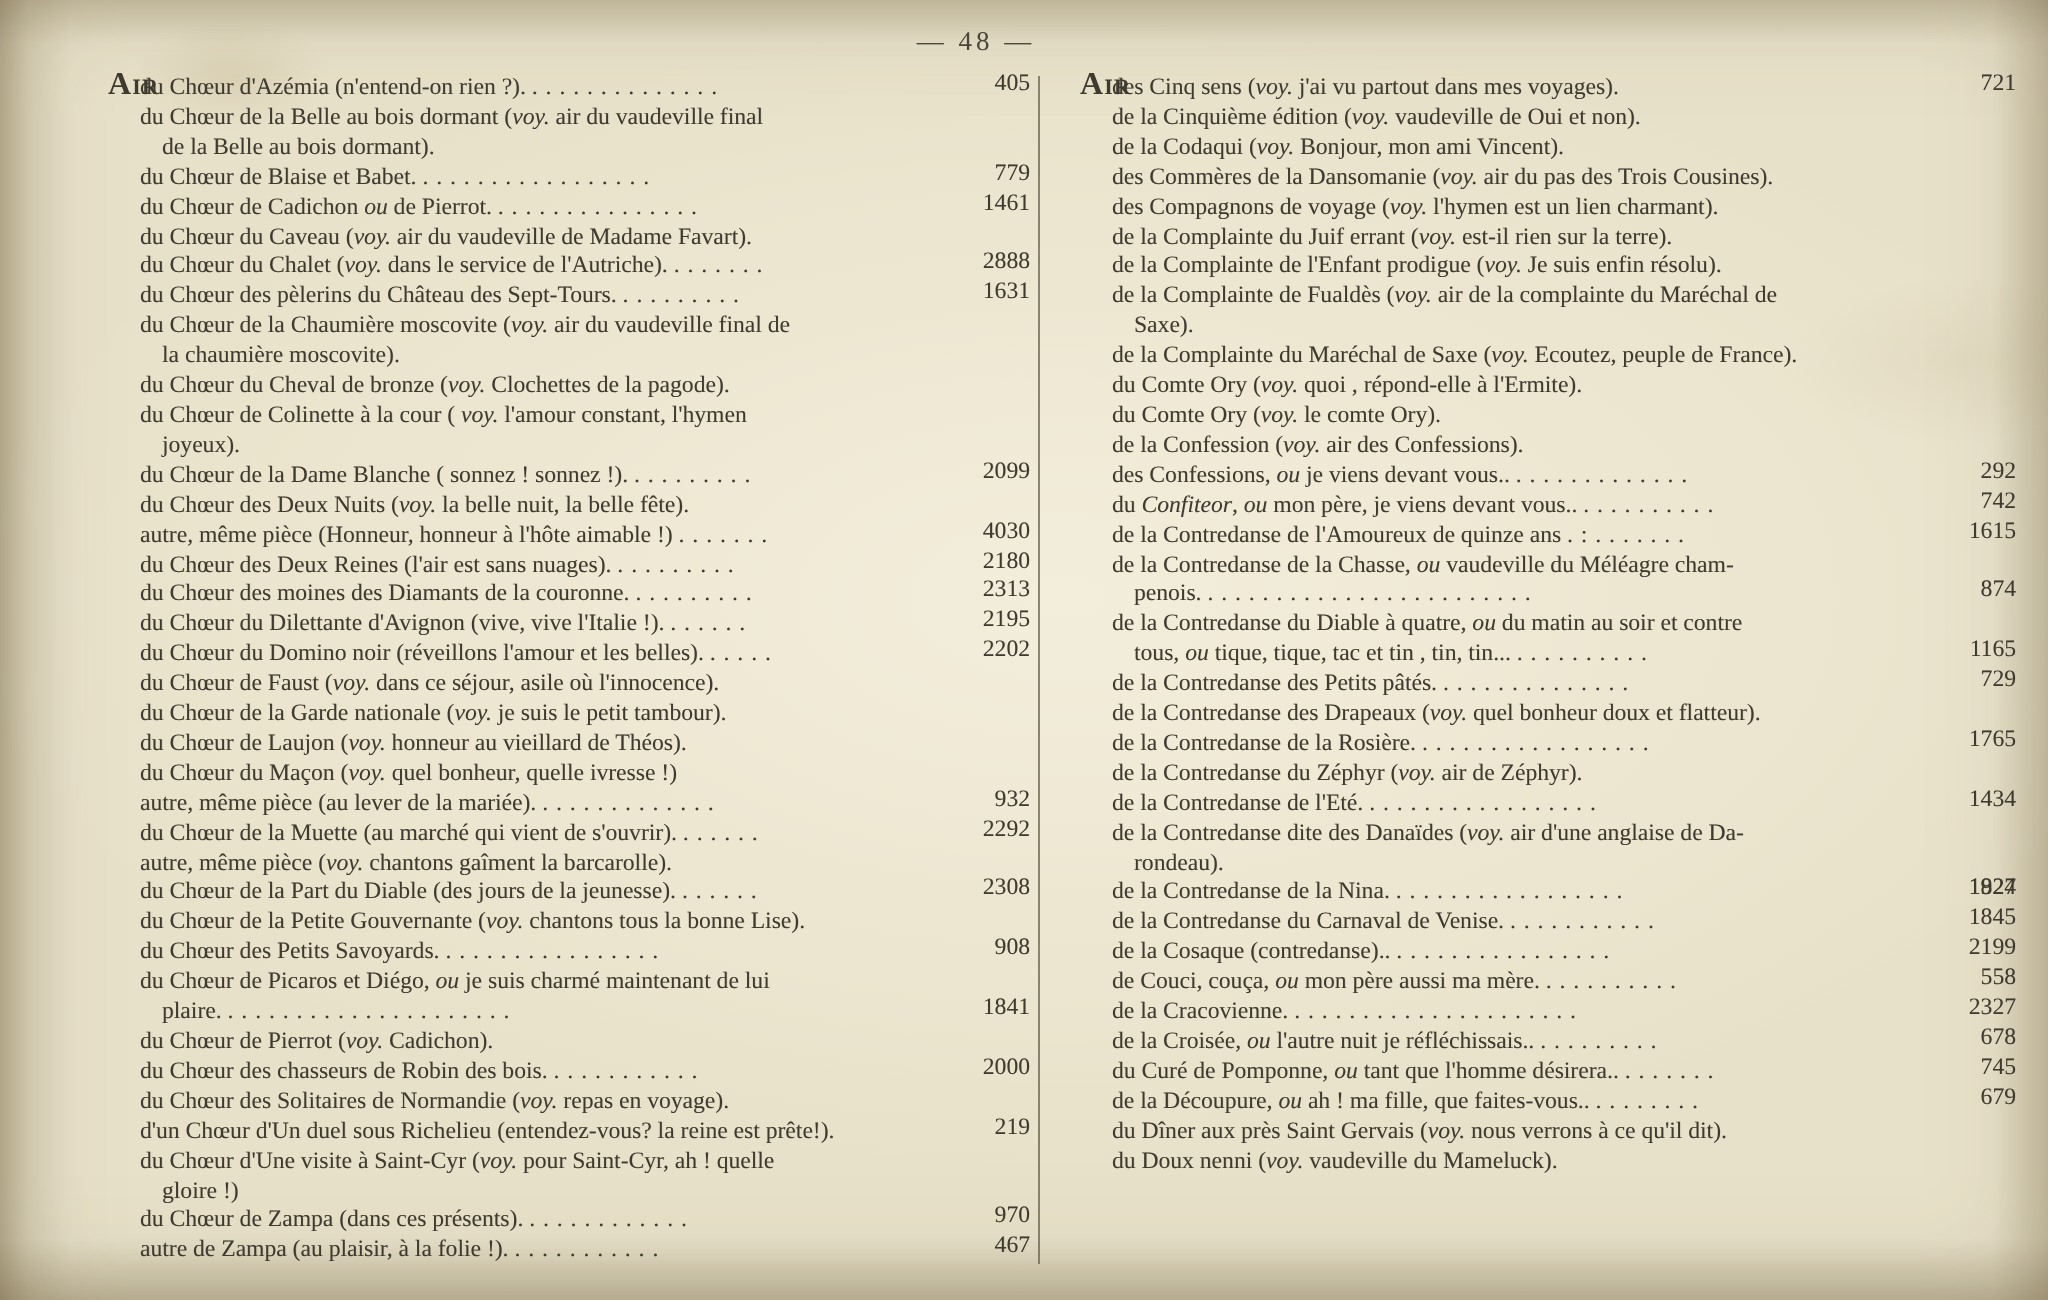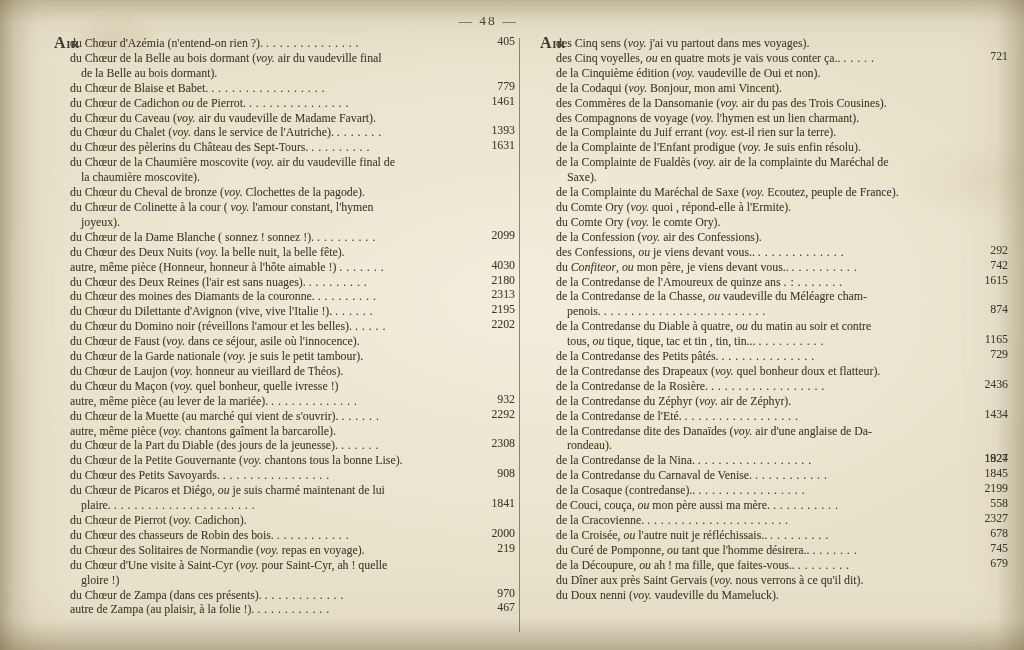--- a/index.html
+++ b/index.html
@@ -58,21 +58,21 @@
   <div class="divider"></div>
 
   <div class="col col-left">
     <span class="lead">Air</span>
     <div class="entries">
         <div class="entry"><span class="t">du Chœur d'Azémia (n'entend-on rien ?). <span class="leader">. . . . . . . . . . . . . .</span></span><span class="num">405</span></div>
         <div class="entry"><span class="t">du Chœur de la Belle au bois dormant (<i>voy.</i> air du vaudeville final<br>de la Belle au bois dormant).</span></div>
         <div class="entry"><span class="t">du Chœur de Blaise et Babet. <span class="leader">. . . . . . . . . . . . . . . . .</span></span><span class="num">779</span></div>
         <div class="entry"><span class="t">du Chœur de Cadichon <i>ou</i> de Pierrot. <span class="leader">. . . . . . . . . . . . . . .</span></span><span class="num">1461</span></div>
         <div class="entry"><span class="t">du Chœur du Caveau (<i>voy.</i> air du vaudeville de Madame Favart).</span></div>
-        <div class="entry"><span class="t">du Chœur du Chalet (<i>voy.</i> dans le service de l'Autriche). <span class="leader">. . . . . . .</span></span><span class="num">1393</span></div>
+        <div class="entry"><span class="t">du Chœur du Chalet (<i>voy.</i> dans le service de l'Autriche). <span class="leader">. . . . . . .</span></span><span class="num">2888</span></div>
         <div class="entry"><span class="t">du Chœur des pèlerins du Château des Sept-Tours. <span class="leader">. . . . . . . . .</span></span><span class="num">1631</span></div>
         <div class="entry"><span class="t">du Chœur de la Chaumière moscovite (<i>voy.</i> air du vaudeville final de<br>la chaumière moscovite).</span></div>
         <div class="entry"><span class="t">du Chœur du Cheval de bronze (<i>voy.</i> Clochettes de la pagode).</span></div>
         <div class="entry"><span class="t">du Chœur de Colinette à la cour ( <i>voy.</i> l'amour constant, l'hymen<br>joyeux).</span></div>
         <div class="entry"><span class="t">du Chœur de la Dame Blanche ( sonnez ! sonnez !). <span class="leader">. . . . . . . . .</span></span><span class="num">2099</span></div>
         <div class="entry"><span class="t">du Chœur des Deux Nuits (<i>voy.</i> la belle nuit, la belle fête).</span></div>
         <div class="entry"><span class="t">autre, même pièce (Honneur, honneur à l'hôte aimable !) <span class="leader">. . . . . . .</span></span><span class="num">4030</span></div>
         <div class="entry"><span class="t">du Chœur des Deux Reines (l'air est sans nuages). <span class="leader">. . . . . . . . .</span></span><span class="num">2180</span></div>
         <div class="entry"><span class="t">du Chœur des moines des Diamants de la couronne. <span class="leader">. . . . . . . . .</span></span><span class="num">2313</span></div>
         <div class="entry"><span class="t">du Chœur du Dilettante d'Avignon (vive, vive l'Italie !). <span class="leader">. . . . . .</span></span><span class="num">2195</span></div>
@@ -84,51 +84,51 @@
         <div class="entry"><span class="t">autre, même pièce (au lever de la mariée). <span class="leader">. . . . . . . . . . . . .</span></span><span class="num">932</span></div>
         <div class="entry"><span class="t">du Chœur de la Muette (au marché qui vient de s'ouvrir). <span class="leader">. . . . . .</span></span><span class="num">2292</span></div>
         <div class="entry"><span class="t">autre, même pièce (<i>voy.</i> chantons gaîment la barcarolle).</span></div>
         <div class="entry"><span class="t">du Chœur de la Part du Diable (des jours de la jeunesse). <span class="leader">. . . . . .</span></span><span class="num">2308</span></div>
         <div class="entry"><span class="t">du Chœur de la Petite Gouvernante (<i>voy.</i> chantons tous la bonne Lise).</span></div>
         <div class="entry"><span class="t">du Chœur des Petits Savoyards. <span class="leader">. . . . . . . . . . . . . . . .</span></span><span class="num">908</span></div>
         <div class="entry"><span class="t">du Chœur de Picaros et Diégo, <i>ou</i> je suis charmé maintenant de lui<br>plaire. <span class="leader">. . . . . . . . . . . . . . . . . . . . .</span></span><span class="num">1841</span></div>
         <div class="entry"><span class="t">du Chœur de Pierrot (<i>voy.</i> Cadichon).</span></div>
         <div class="entry"><span class="t">du Chœur des chasseurs de Robin des bois. <span class="leader">. . . . . . . . . . .</span></span><span class="num">2000</span></div>
         <div class="entry"><span class="t">du Chœur des Solitaires de Normandie (<i>voy.</i> repas en voyage).</span></div>
-        <div class="entry"><span class="num">219</span></div>
+        <div class="entry"><span class="t">d'un Chœur d'Un duel sous Richelieu (entendez-vous? la reine est prête!).</span><span class="num">219</span></div>
         <div class="entry"><span class="t">du Chœur d'Une visite à Saint-Cyr (<i>voy.</i> pour Saint-Cyr, ah ! quelle<br>gloire !)</span></div>
         <div class="entry"><span class="t">du Chœur de Zampa (dans ces présents). <span class="leader">. . . . . . . . . . . .</span></span><span class="num">970</span></div>
         <div class="entry"><span class="t">autre de Zampa (au plaisir, à la folie !). <span class="leader">. . . .  . . . . . . .</span></span><span class="num">467</span></div>
       </div>
   </div>
 
   <div class="col col-right">
     <span class="lead">Air</span>
     <div class="entries">
         <div class="entry"><span class="t">des Cinq sens (<i>voy.</i> j'ai vu partout dans mes voyages).</span></div>
-        <div class="entry"><span class="t">des Cinq voyelles, <i>ou</i> en quatre mots je vais vous conter ça.. <span class="leader">. . . . .</span></span><span class="num">721</span></div>
+        <div class="entry"><span class="num">721</span></div>
         <div class="entry"><span class="t">de la Cinquième édition (<i>voy.</i> vaudeville de Oui et non).</span></div>
         <div class="entry"><span class="t">de la Codaqui (<i>voy.</i> Bonjour, mon ami Vincent).</span></div>
         <div class="entry"><span class="t">des Commères de la Dansomanie (<i>voy.</i> air du pas des Trois Cousines).</span></div>
         <div class="entry"><span class="t">des Compagnons de voyage (<i>voy.</i> l'hymen est un lien charmant).</span></div>
         <div class="entry"><span class="t">de la Complainte du Juif errant (<i>voy.</i> est-il rien sur la terre).</span></div>
         <div class="entry"><span class="t">de la Complainte de l'Enfant prodigue (<i>voy.</i> Je suis enfin résolu).</span></div>
         <div class="entry"><span class="t">de la Complainte de Fualdès (<i>voy.</i> air de la complainte du Maréchal de<br>Saxe).</span></div>
         <div class="entry"><span class="t">de la Complainte du Maréchal de Saxe (<i>voy.</i> Ecoutez, peuple de France).</span></div>
         <div class="entry"><span class="t">du Comte Ory (<i>voy.</i> quoi , répond-elle à l'Ermite).</span></div>
         <div class="entry"><span class="t">du Comte Ory (<i>voy.</i> le comte Ory).</span></div>
         <div class="entry"><span class="t">de la Confession (<i>voy.</i> air des Confessions).</span></div>
         <div class="entry"><span class="t">des Confessions, <i>ou</i> je viens devant vous.. <span class="leader">. . . . . . . . . . . . .</span></span><span class="num">292</span></div>
         <div class="entry"><span class="t">du <i>Confiteor</i>, <i>ou</i> mon père, je viens devant vous.. <span class="leader">. . . . . . . . . .</span></span><span class="num">742</span></div>
         <div class="entry"><span class="t">de la Contredanse de l'Amoureux de quinze ans <span class="leader">. : . . . . . . .</span></span><span class="num">1615</span></div>
         <div class="entry"><span class="t">de la Contredanse de la Chasse, <i>ou</i> vaudeville du Méléagre cham-<br>penois. <span class="leader">. . . . . . . . . . . . . . . . . . . . . . . .</span></span><span class="num">874</span></div>
         <div class="entry"><span class="t">de la Contredanse du Diable à quatre, <i>ou</i> du matin au soir et contre<br>tous, <i>ou</i> tique, tique, tac et tin , tin, tin... <span class="leader">. . . . . . . . . .</span></span><span class="num">1165</span></div>
         <div class="entry"><span class="t">de la Contredanse des Petits pâtés. <span class="leader">. . . . . . . . . . . . . .</span></span><span class="num">729</span></div>
         <div class="entry"><span class="t">de la Contredanse des Drapeaux (<i>voy.</i> quel bonheur doux et flatteur).</span></div>
-        <div class="entry"><span class="t">de la Contredanse de la Rosière. <span class="leader">. . . . . . . . . . . . . . . . .</span></span><span class="num">2436</span></div>
+        <div class="entry"><span class="t">de la Contredanse de la Rosière. <span class="leader">. . . . . . . . . . . . . . . . .</span></span><span class="num">1765</span></div>
         <div class="entry"><span class="t">de la Contredanse du Zéphyr (<i>voy.</i> air de Zéphyr).</span></div>
         <div class="entry"><span class="t">de la Contredanse de l'Eté. <span class="leader">. . . . . . . . . . . . . . . . .</span></span><span class="num">1434</span></div>
         <div class="entry"><span class="t">de la Contredanse dite des Danaïdes (<i>voy.</i> air d'une anglaise de Da-<br>rondeau).</span></div>
         <div class="entry"><span class="t">de la Contredanse de la Nina. <span class="leader">. . . . . . . . . . . . . . . . .</span></span><span class="num">1927</span></div>
         <div class="entry"><span class="num">1824</span></div>
         <div class="entry"><span class="t">de la Contredanse du Carnaval de Venise. <span class="leader">. . . . . . . . . . .</span></span><span class="num">1845</span></div>
         <div class="entry"><span class="t">de la Cosaque (contredanse).. <span class="leader">. . . . . . . . . . . . . . . .</span></span><span class="num">2199</span></div>
         <div class="entry"><span class="t">de Couci, couça, <i>ou</i> mon père aussi ma mère. <span class="leader">. . . . . . . . . .</span></span><span class="num">558</span></div>
         <div class="entry"><span class="t">de la Cracovienne. <span class="leader">. . . . . . . . . . . . . . . . . . . . .</span></span><span class="num">2327</span></div>
         <div class="entry"><span class="t">de la Croisée, <i>ou</i> l'autre nuit je réfléchissais.. <span class="leader">. . . . . . . . .</span></span><span class="num">678</span></div>

